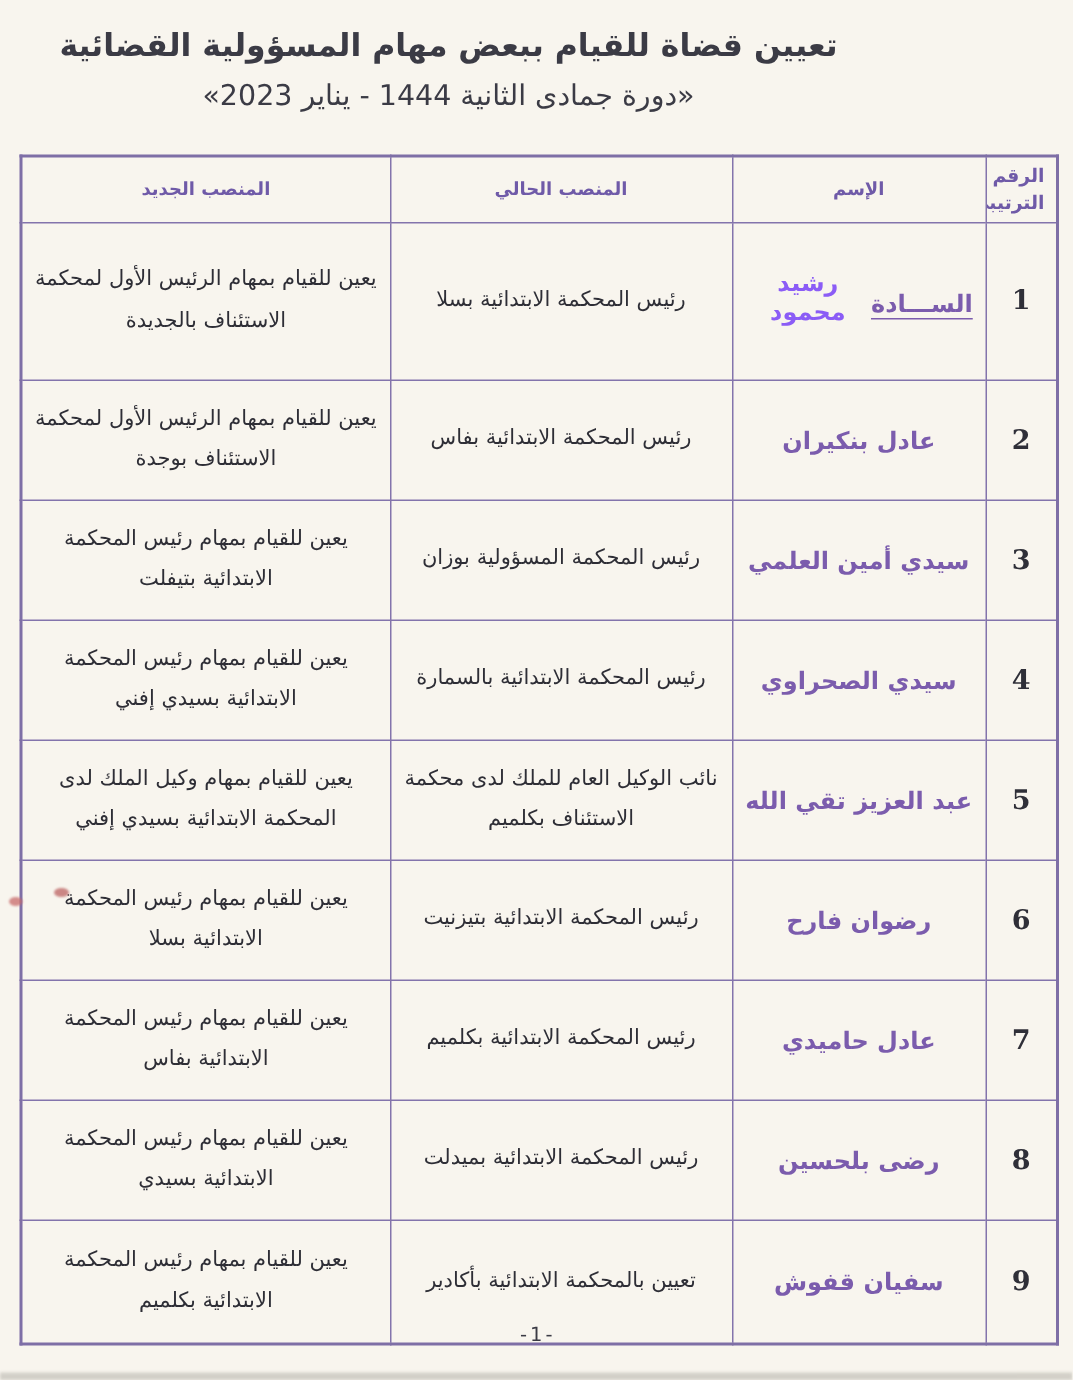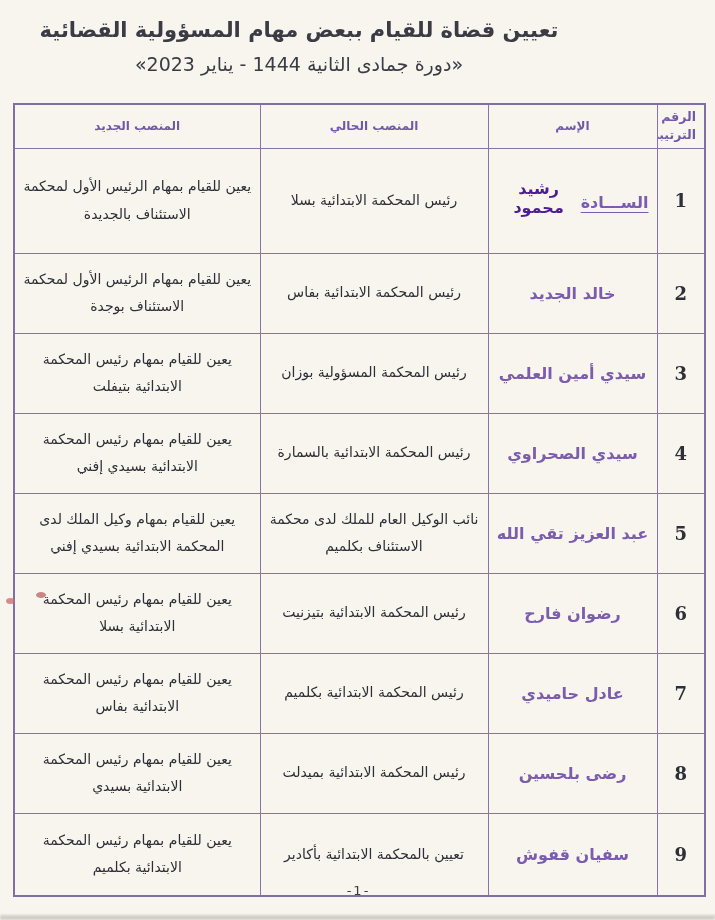--- a/index.html
+++ b/index.html
@@ -117,21 +117,21 @@
     font-size: 16px;
     text-decoration: underline;
     text-underline-offset: 4px;
     padding-top: 3px;
   }
   .name-text {
     flex: 1;
     display: flex;
     align-items: center;
     justify-content: center;
-    color: #4c1d95;
+    color: #8b5cf6;
     font-weight: bold;
     font-size: 16px;
     padding-bottom: 6px;
   }
   td.pos {
     color: #2e2e36;
     font-size: 14px;
     line-height: 1.95;
     padding: 4px 12px;
   }
@@ -178,21 +178,21 @@
           <div class="group-label">الســـادة</div>
           <div class="name-text">رشيد محمود</div>
         </div>
       </td>
       <td class="pos">رئيس المحكمة الابتدائية بسلا</td>
       <td class="pos">يعين للقيام بمهام الرئيس الأول لمحكمة الاستئناف بالجديدة</td>
     </tr>
 
     <tr class="r2">
       <td class="num">2</td>
-      <td class="name">خالد الجديد</td>
+      <td class="name">عادل بنكيران</td>
       <td class="pos">رئيس المحكمة الابتدائية بفاس</td>
       <td class="pos">يعين للقيام بمهام الرئيس الأول لمحكمة الاستئناف بوجدة</td>
     </tr>
 
     <tr class="r3">
       <td class="num">3</td>
       <td class="name">سيدي أمين العلمي</td>
       <td class="pos">رئيس المحكمة المسؤولية بوزان</td>
       <td class="pos">يعين للقيام بمهام رئيس المحكمة الابتدائية بتيفلت</td>
     </tr>

